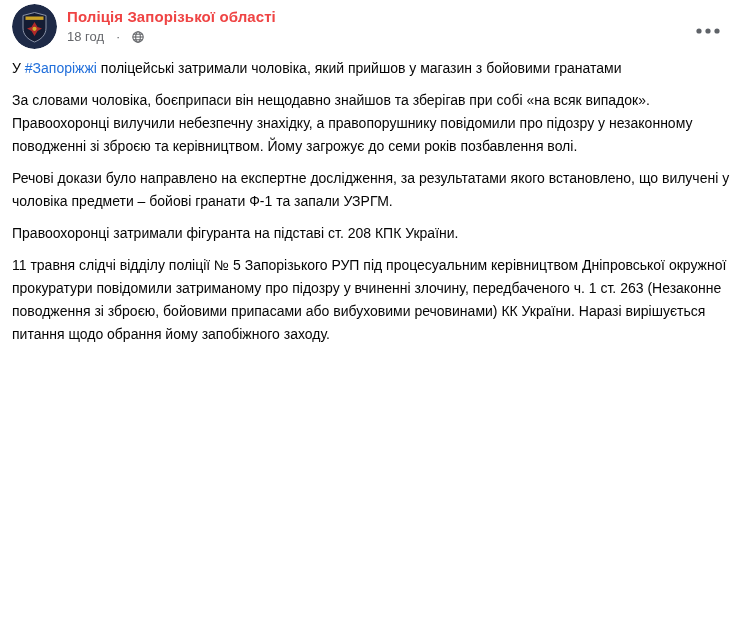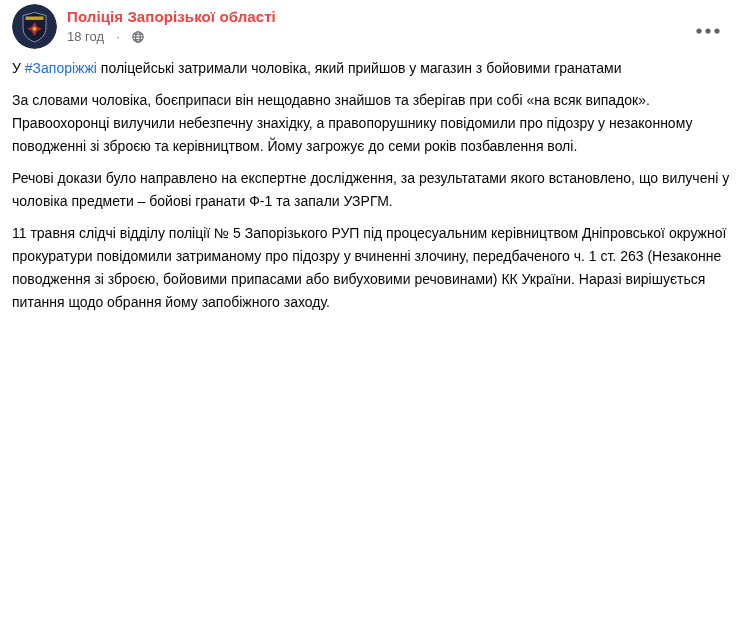--- a/index.html
+++ b/index.html
@@ -118,16 +118,17 @@
         </svg>
       </span>
     </div>
 
   </div>
 
   <div class="post-body">
     <p><span>У </span><a class="hashtag">#Запоріжжі</a><span> поліцейські затримали чоловіка, який прийшов у магазин з бойовими гранатами</span></p>
     <p>За словами чоловіка, боєприпаси він нещодавно знайшов та зберігав при собі «на всяк випадок». Правоохоронці вилучили небезпечну знахідку, а правопорушнику повідомили про підозру у незаконному поводженні зі зброєю та керівництвом. Йому загрожує до семи років позбавлення волі.</p>
     <p>Речові докази було направлено на експертне дослідження, за результатами якого встановлено, що  вилучені у чоловіка предмети – бойові гранати Ф-1 та запали УЗРГМ.</p>
+    <p>Правоохоронці затримали фігуранта на підставі ст. 208 КПК України.</p>
     <p>11 травня слідчі відділу поліції № 5 Запорізького РУП під процесуальним керівництвом Дніпровської окружної прокуратури повідомили затриманому про підозру у вчиненні злочину, передбаченого  ч. 1 ст. 263 (Незаконне поводження зі зброєю, бойовими припасами або вибуховими речовинами) КК України. Наразі вирішується питання щодо обрання йому запобіжного заходу.</p>
   </div>
 
 </div>
 
 </body></html>

